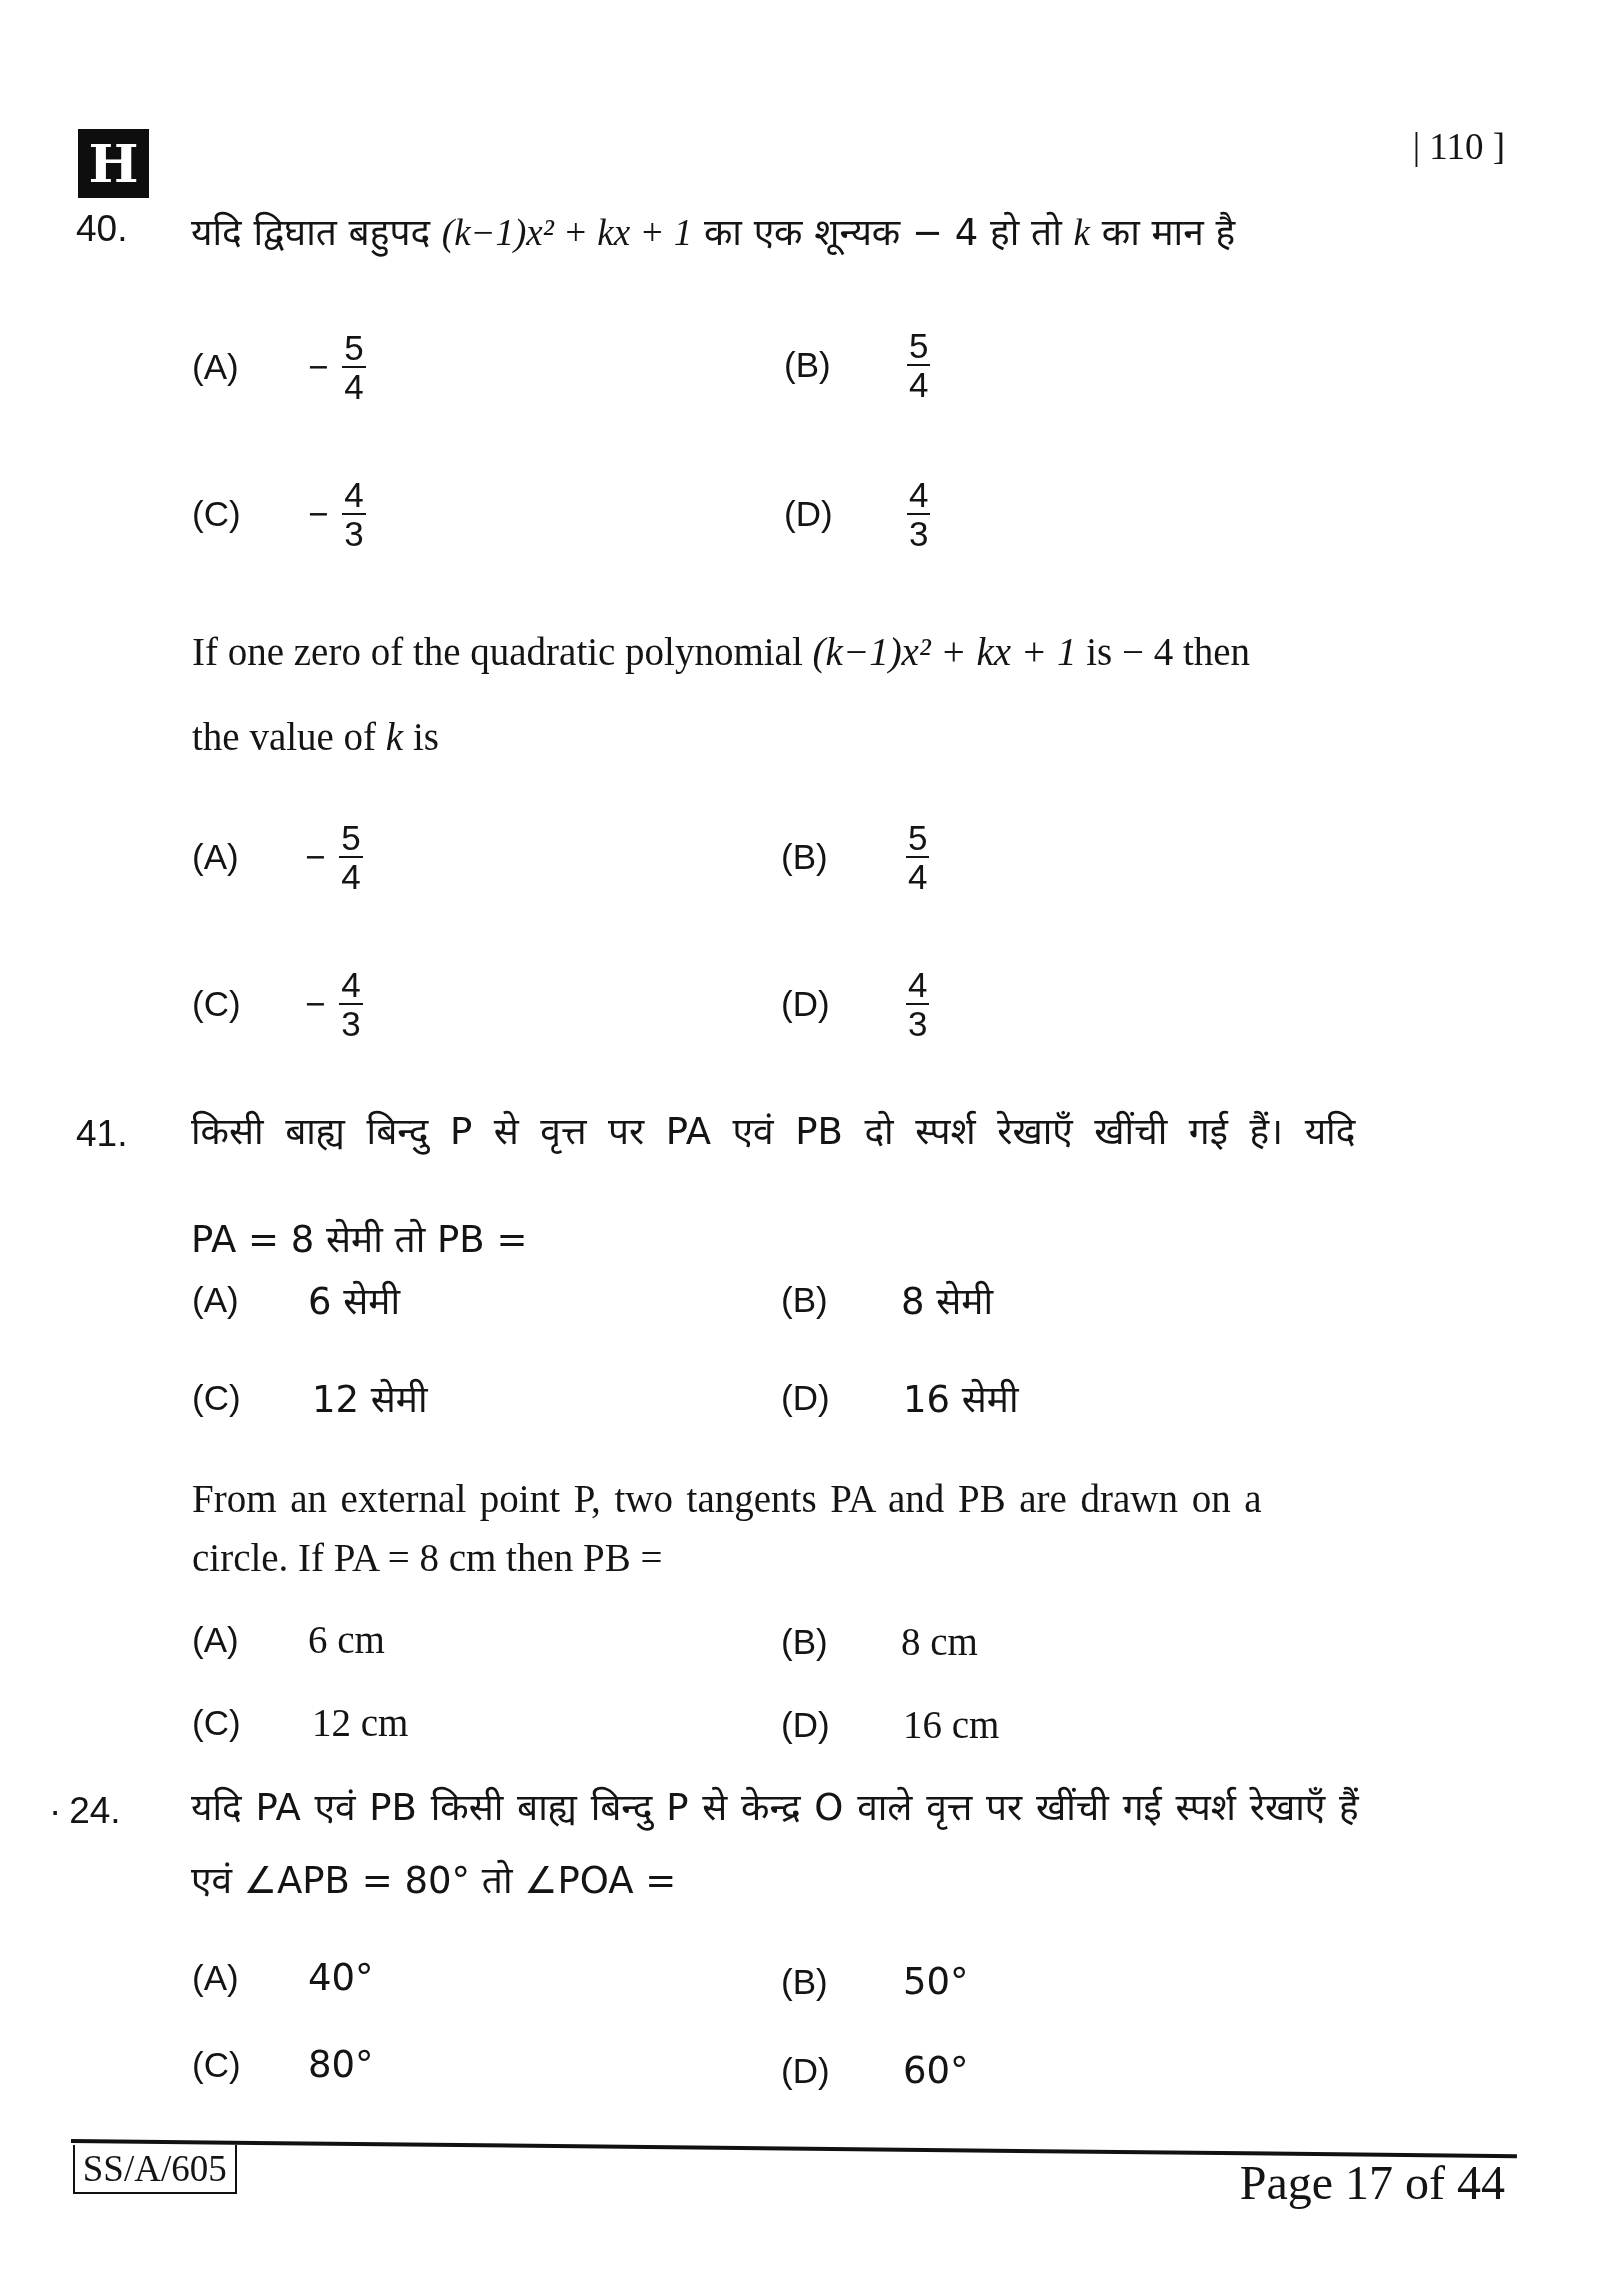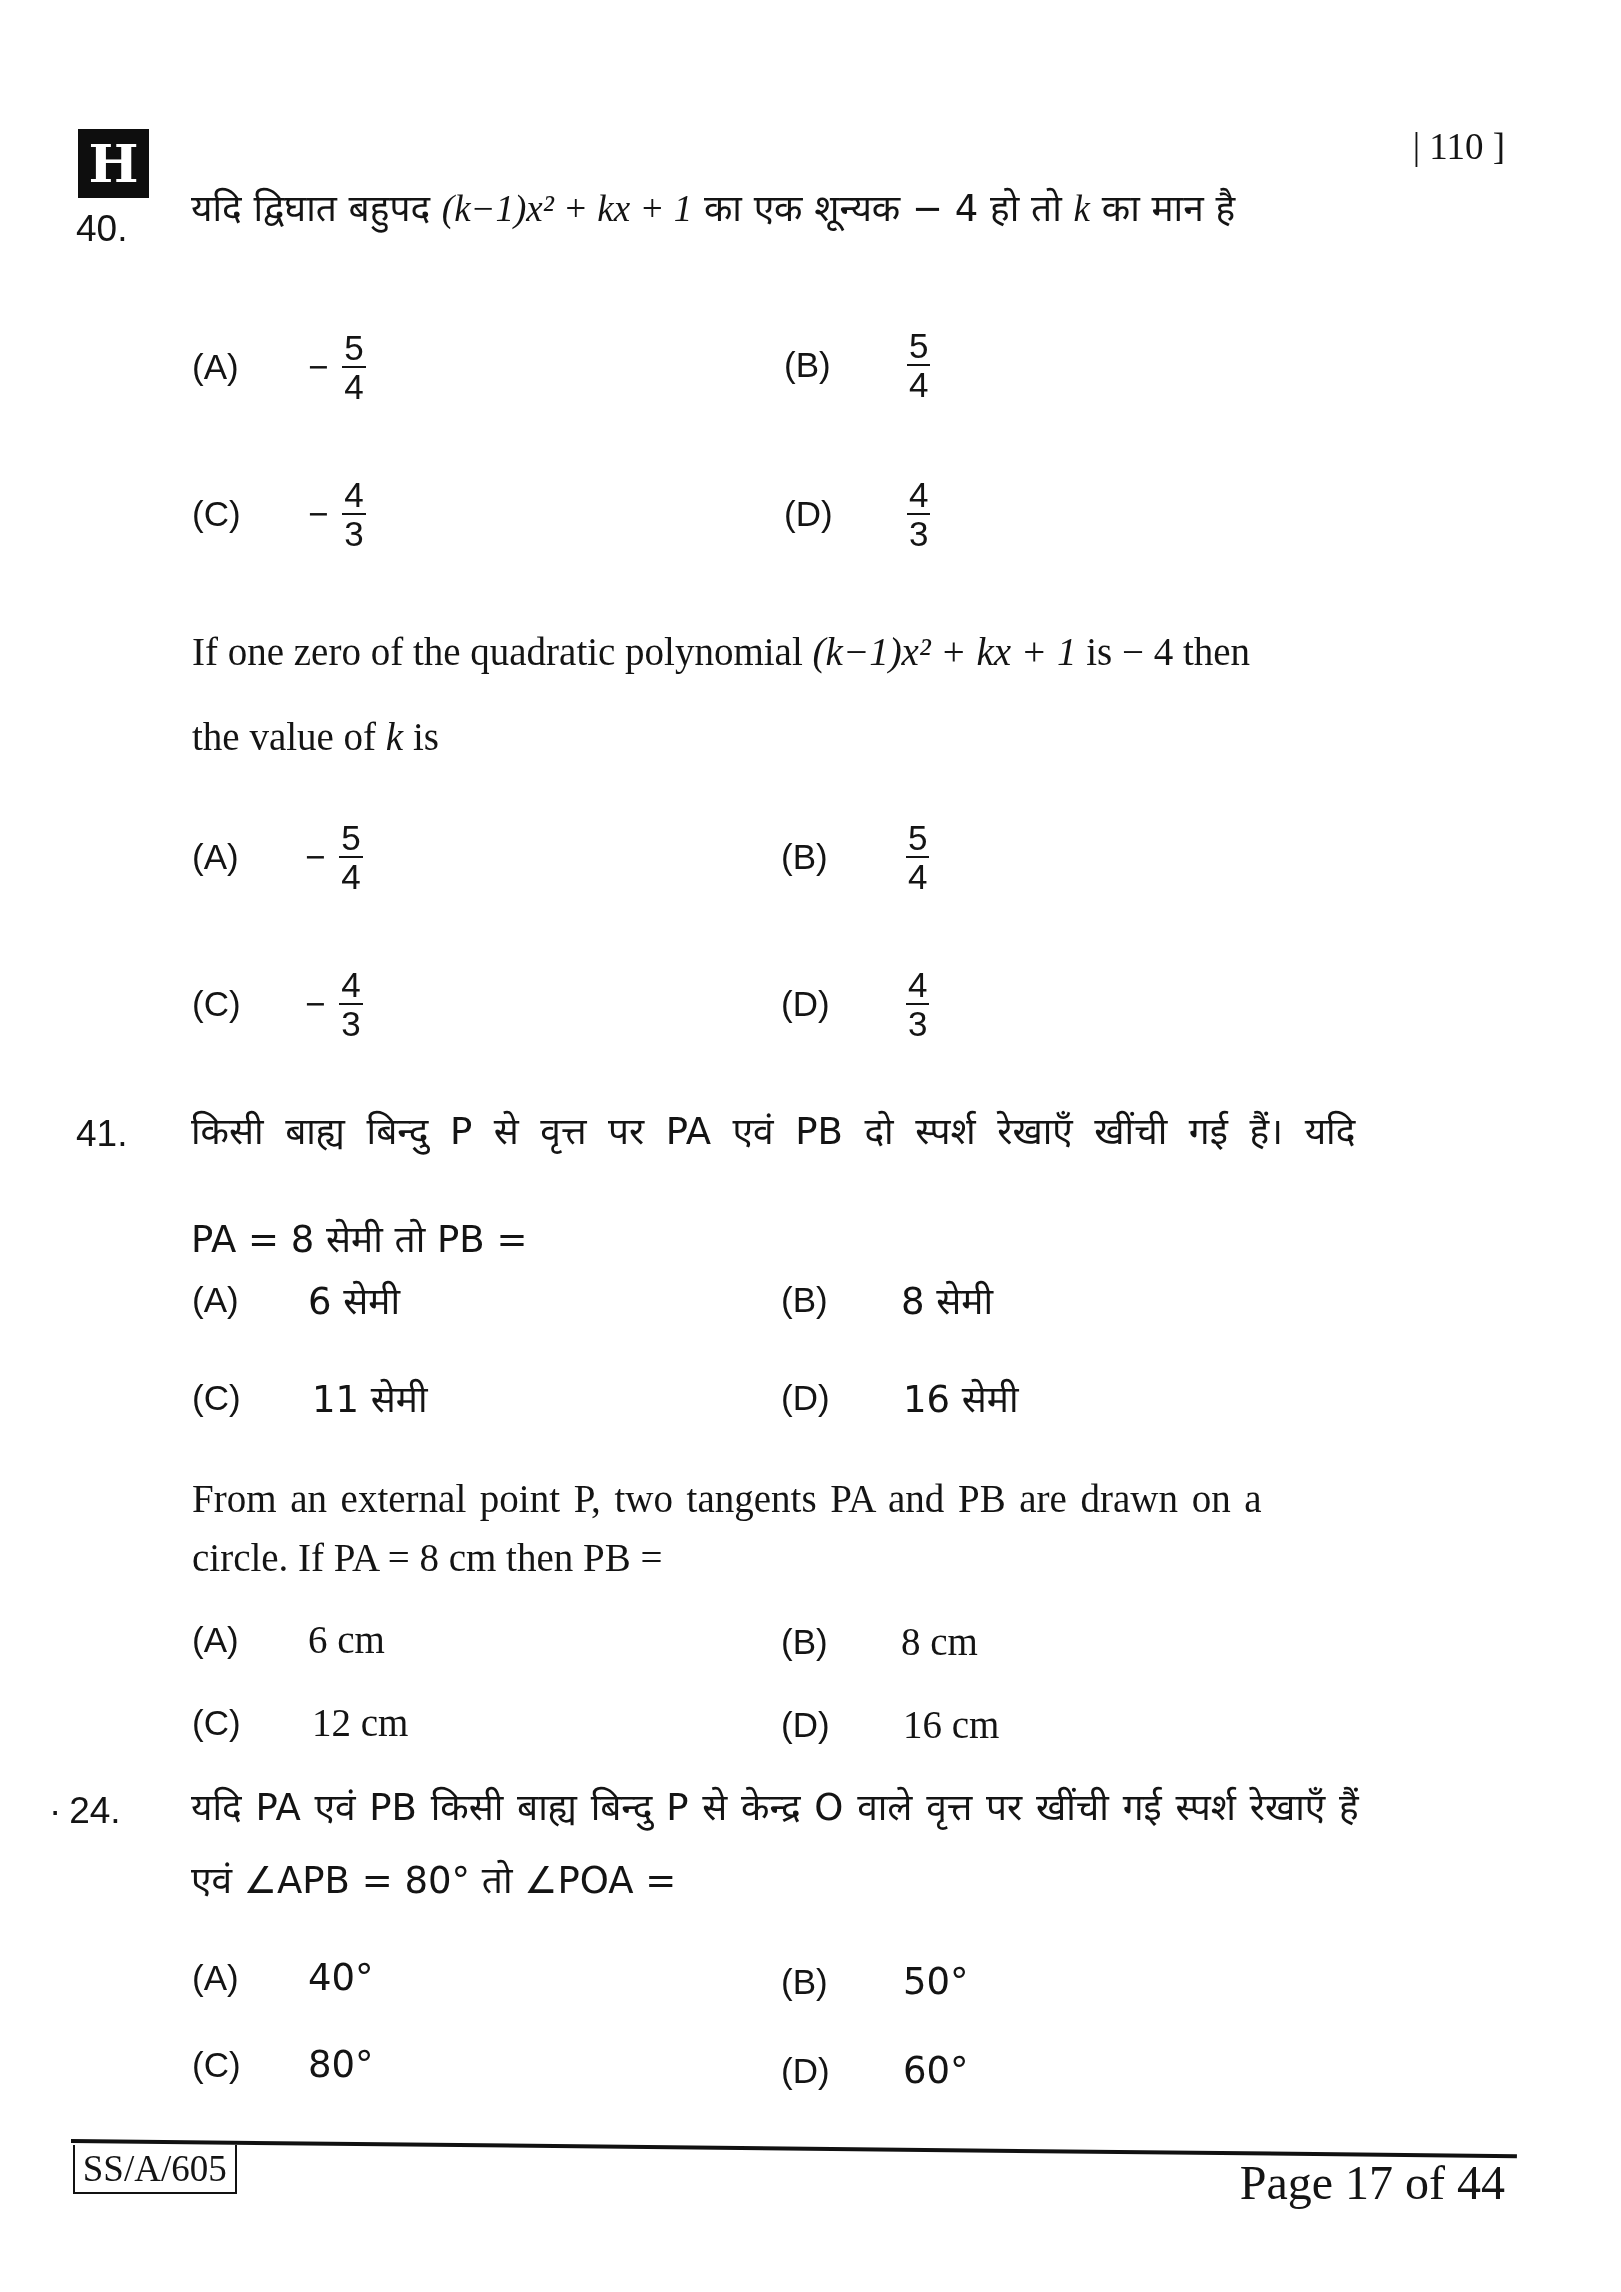--- a/index.html
+++ b/index.html
@@ -41,21 +41,21 @@
   }
   .footer-page { right: 116px; top: 2148px; font-size: 48px; margin-top: 7px; }
 </style>
 </head>
 <body>
 
 <div class="abs h-badge">H</div>
 <div class="abs page-code">| 110 ]</div>
 
 <div class="abs qnum" style="left:76px; top:208px;">40.</div>
-<div class="abs qtext" style="left:191px; top:180px; white-space:nowrap;">
+<div class="abs qtext" style="left:191px; top:204px; white-space:nowrap;">
   <span>यदि द्विघात बहुपद </span><i style="font-family:'Liberation Serif',serif;">(k−1)x² + kx + 1</i><span> का एक शून्यक − 4 हो तो </span><i style="font-family:'Liberation Serif',serif;">k</i><span> का मान है</span>
 </div>
 
 <div class="abs opt" style="left:192px; top:329px;">
   <span class="opt-label" style="width:116px;">(A)</span>
   <span class="neg">−</span>
   <span class="frac">
       <span class="num">5</span>
       <span class="den">4</span>
     </span>
@@ -128,21 +128,21 @@
 <div class="abs opt" style="left:192px; top:1274px;">
   <span class="opt-label" style="width:116px;">(A)</span>
   <span class="opt-val">6 सेमी</span>
 </div>
 <div class="abs opt" style="left:781px; top:1274px;">
   <span class="opt-label" style="width:120px;">(B)</span>
   <span class="opt-val">8 सेमी</span>
 </div>
 <div class="abs opt" style="left:192px; top:1372px;">
   <span class="opt-label" style="width:120px;">(C)</span>
-  <span class="opt-val">11 सेमी</span>
+  <span class="opt-val">12 सेमी</span>
 </div>
 <div class="abs opt" style="left:781px; top:1372px;">
   <span class="opt-label" style="width:122px;">(D)</span>
   <span class="opt-val">16 सेमी</span>
 </div>
 
 <div class="abs qtext en" style="left:192px; top:1470px; white-space:nowrap; word-spacing:3.9px;">From an external point P, two tangents PA and PB are drawn on a</div>
 <div class="abs qtext en" style="left:192px; top:1529px; white-space:nowrap;text-align:right;">circle. If PA = 8 cm then PB =</div>
 
 <div class="abs opt" style="left:192px; top:1617px;">

